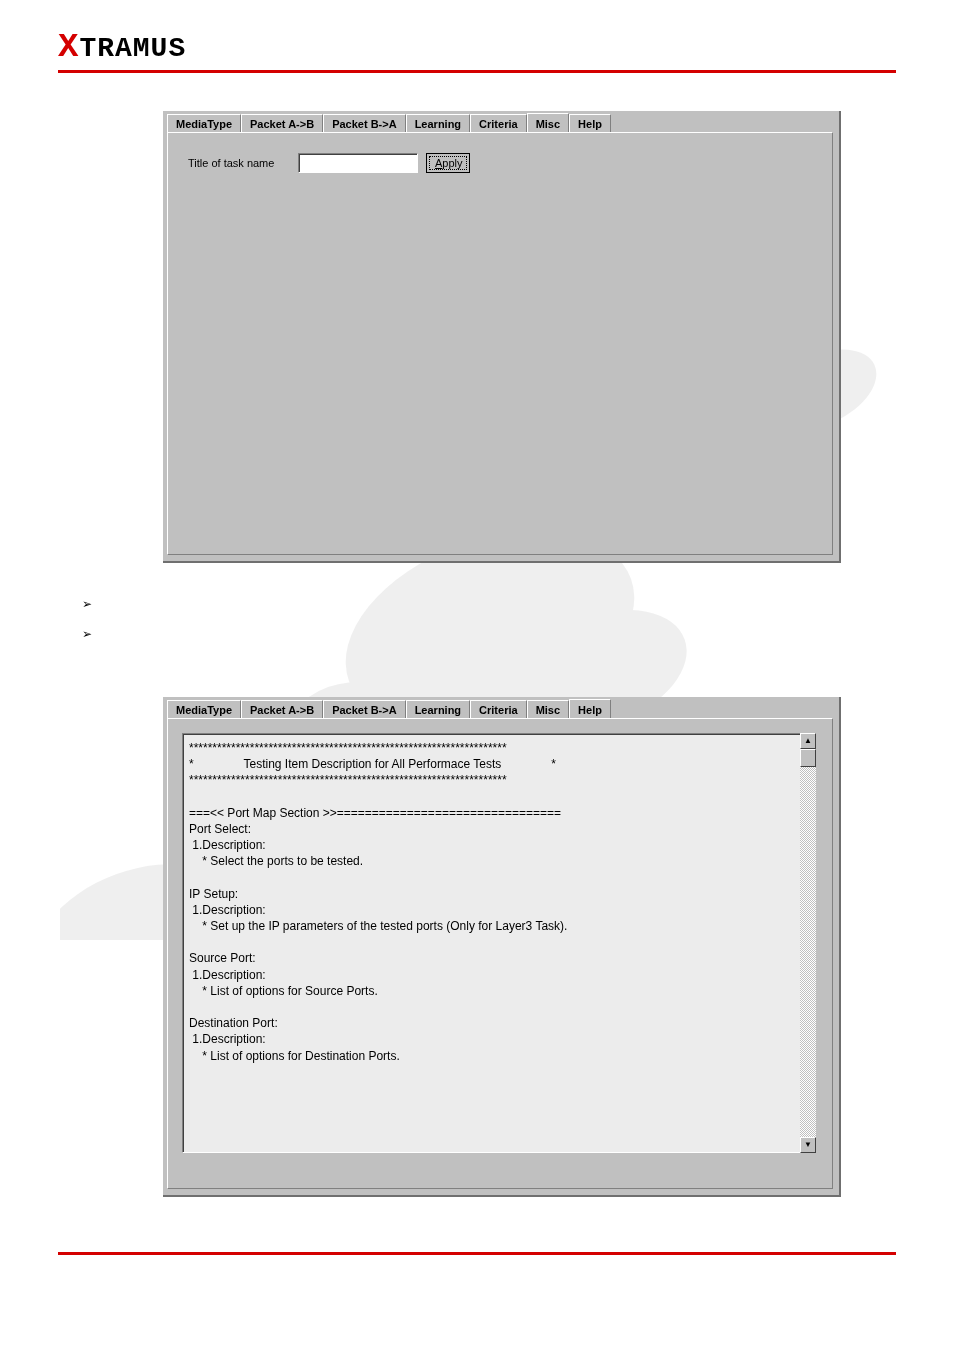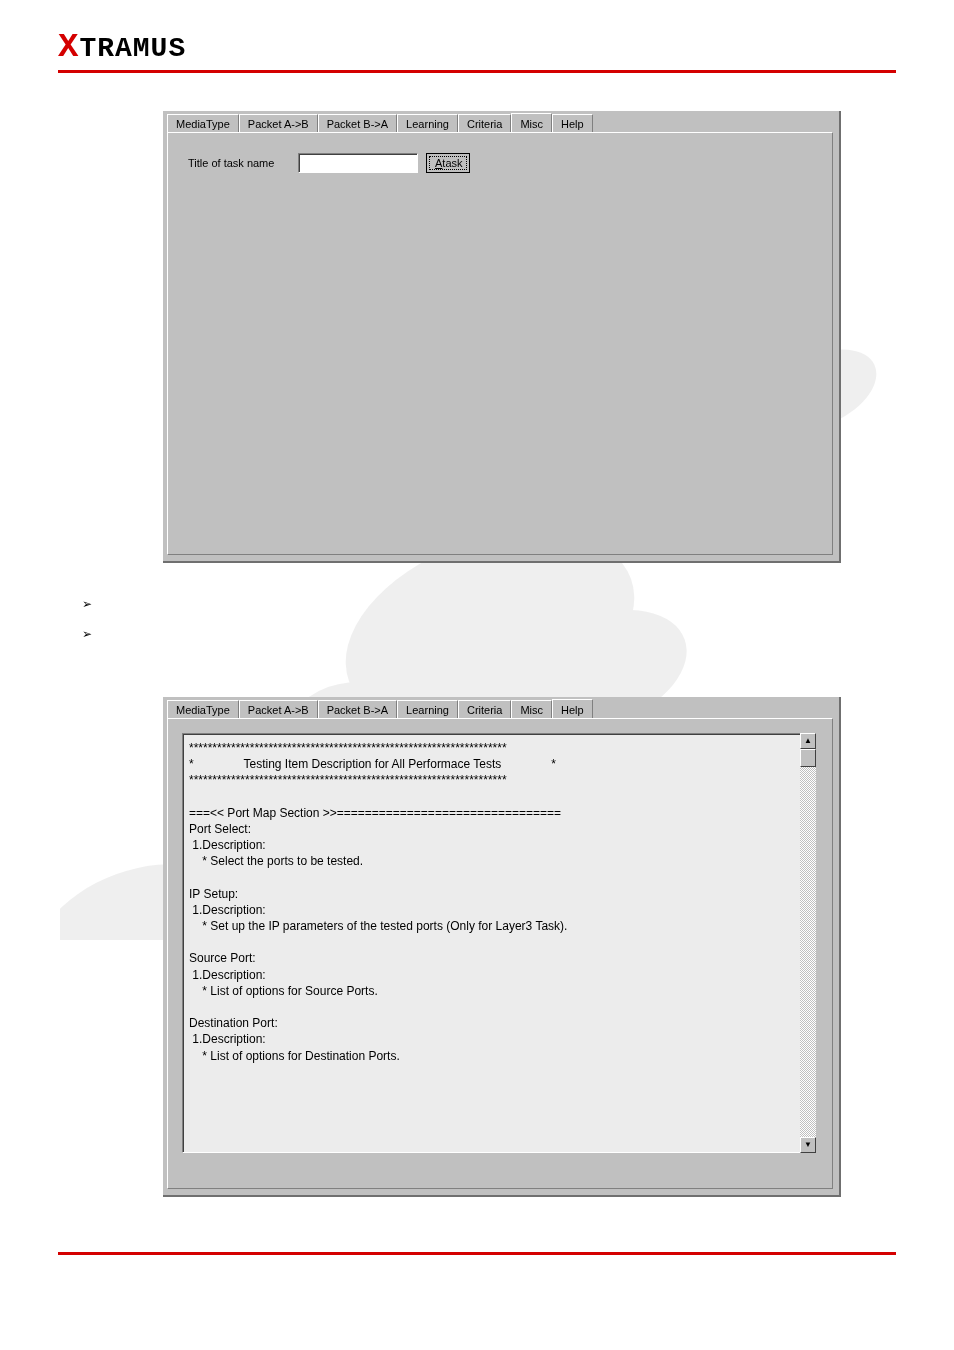--- a/index.html
+++ b/index.html
@@ -31,20 +31,21 @@
     border:1px solid #808080;
     border-top:1px solid #fff;
     border-left:1px solid #fff;
     border-bottom:none;
     background:#c0c0c0;
     padding:3px 8px;
     font-size:11px;
     margin-right:0;
     position:relative;
     top:1px;
+    font-weight:bold;
   }
   .tab.active {
     background:#c0c0c0;
     border-bottom:1px solid #c0c0c0;
     top:0;
     padding-top:4px;
   }
   .tabcontent {
     position:absolute;
     left:4px; right:6px; top:21px; bottom:6px;
@@ -149,21 +150,21 @@
     <div class="tab">Packet A-&gt;B</div>
     <div class="tab">Packet B-&gt;A</div>
     <div class="tab">Learning</div>
     <div class="tab">Criteria</div>
     <div class="tab active">Misc</div>
     <div class="tab">Help</div>
   </div>
   <div class="tabcontent">
     <span class="lbl" style="left:20px; top:24px;">Title of task name</span>
     <input class="txtbox" style="left: 130px; top: 20px; width: 120px;" value="">
-    <button class="btn focus" style="left:258px; top:20px; width:44px;"><span class="underline">A</span><span>task</span></button>
+    <button class="btn focus" style="left:258px; top:20px; width:44px;"><span class="underline">A</span><span>pply</span></button>
   </div>
 </div>
 
 <span class="bullet" style="left:82px; top:597px;">➢</span>
 <span class="bullet" style="left:82px; top:627px;">➢</span>
 
 <div class="panel" id="panel2">
   <div class="tabbar">
     <div class="tab">MediaType</div>
     <div class="tab">Packet A-&gt;B</div>

